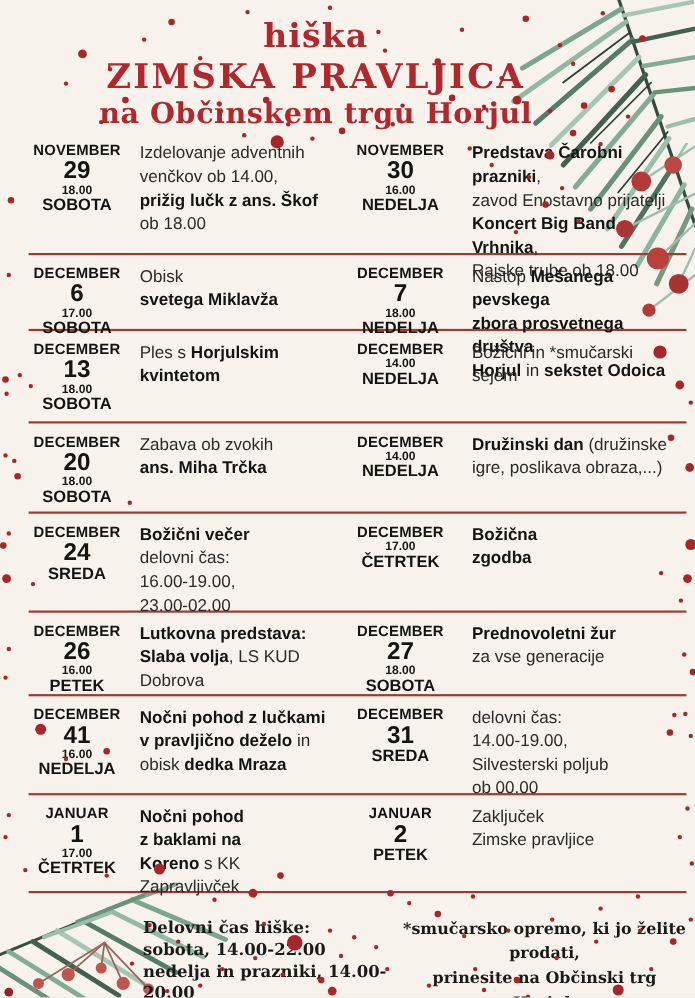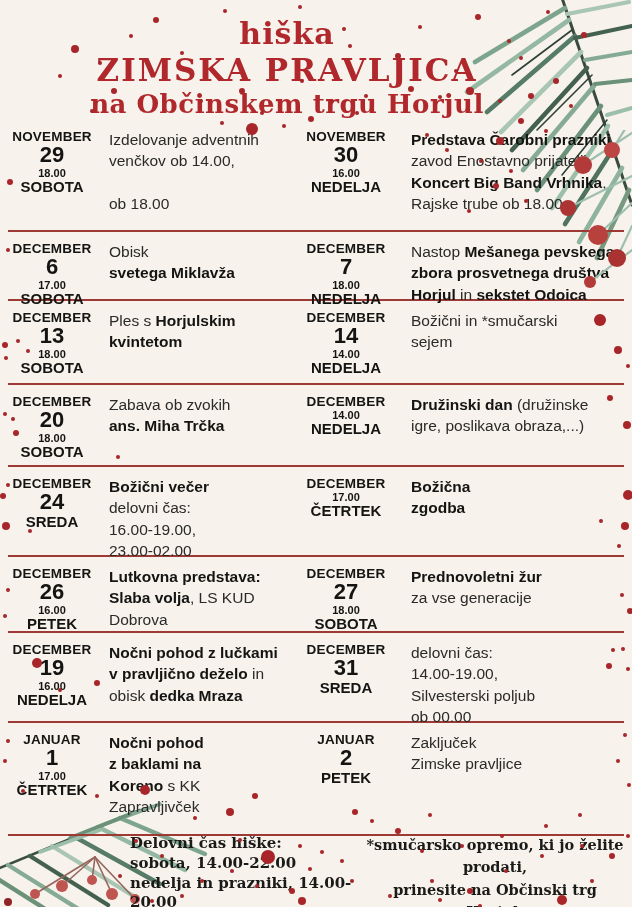--- a/index.html
+++ b/index.html
@@ -10,21 +10,21 @@
   }
   
   .header{
     position:relative;z-index:1;text-align:center;padding-top:17px;margin-right:58px;
     color:#b0272c;font-family:"DejaVu Serif",serif;font-weight:700;
   }
   .h-script{font-size:30px;line-height:1.15;letter-spacing:1px;}
   .h-main{font-size:31px;line-height:1.2;letter-spacing:2px;}
   .h-sub{font-size:26px;line-height:1.2;letter-spacing:0.5px;}
   
-  .events{position:absolute;z-index:1;top:120px;left:8px;right:8px;}
+  .events{position:absolute;z-index:1;top:120px;left:26px;right:8px;}
   .event-row{
     display:grid;grid-template-columns:88px 198px 104px 1fr;
     border-bottom:2px solid #9e3a36;
     padding:8px 0 4px;box-sizing:border-box;
   }
   .side{display:contents;}
   .date{
     text-align:center;color:#141412;font-weight:700;line-height:1.12;padding-top:1px;
   }
   .date .month{font-size:13.5px;letter-spacing:0.2px;}
@@ -260,21 +260,21 @@
   <div class="event-row" style="height: 112px;">
     <div class="side">
       <div class="date">
         <div class="month">NOVEMBER</div>
         <div class="day">29</div>
         <div class="time">18.00</div>
         <div class="weekday">SOBOTA</div>
       </div>
       <div class="desc"><span>Izdelovanje adventnih
 venčkov ob 14.00,
-</span><span>
+</span><span class="b">prižig lučk z ans. Škof</span><span>
 ob 18.00</span></div>
     </div>
     <div class="side">
       <div class="date">
         <div class="month">NOVEMBER</div>
         <div class="day">30</div>
         <div class="time">16.00</div>
         <div class="weekday">NEDELJA</div>
       </div>
       <div class="desc"><span class="b">Predstava Čarobni prazniki</span><span>,
@@ -315,21 +315,20 @@
         <div class="day">13</div>
         <div class="time">18.00</div>
         <div class="weekday">SOBOTA</div>
       </div>
       <div class="desc"><span>Ples s </span><span class="b">Horjulskim
 kvintetom</span></div>
     </div>
     <div class="side">
       <div class="date">
         <div class="month">DECEMBER</div>
-        <div class="day">14</div>
         <div class="time">14.00</div>
         <div class="weekday">NEDELJA</div>
       </div>
       <div class="desc"><span>Božični in *smučarski
 sejem</span></div>
     </div>
   </div>
 
   <div class="event-row" style="height: 82px;">
     <div class="side">
@@ -398,21 +397,21 @@
       </div>
       <div class="desc"><span class="b">Prednovoletni žur</span><span>
 za vse generacije</span></div>
     </div>
   </div>
 
   <div class="event-row" style="height: 90px;">
     <div class="side">
       <div class="date">
         <div class="month">DECEMBER</div>
-        <div class="day">19</div>
+        <div class="day">41</div>
         <div class="time">16.00</div>
         <div class="weekday">NEDELJA</div>
       </div>
       <div class="desc"><span class="b">Nočni pohod z lučkami
 v pravljično deželo</span><span> in
 obisk </span><span class="b">dedka Mraza</span></div>
     </div>
     <div class="side">
       <div class="date">
         <div class="month">DECEMBER</div>
@@ -420,21 +419,21 @@
         <div class="time"></div>
         <div class="weekday">SREDA</div>
       </div>
       <div class="desc"><span>delovni čas:
 14.00-19.00,
 Silvesterski poljub
 ob 00.00</span></div>
     </div>
   </div>
 
-  <div class="event-row" style="height: 113px;">
+  <div class="event-row" style="height: 89px;">
     <div class="side">
       <div class="date">
         <div class="month">JANUAR</div>
         <div class="day">1</div>
         <div class="time">17.00</div>
         <div class="weekday">ČETRTEK</div>
       </div>
       <div class="desc"><span class="b">Nočni pohod
 z baklami na
 Koreno</span><span> s KK

